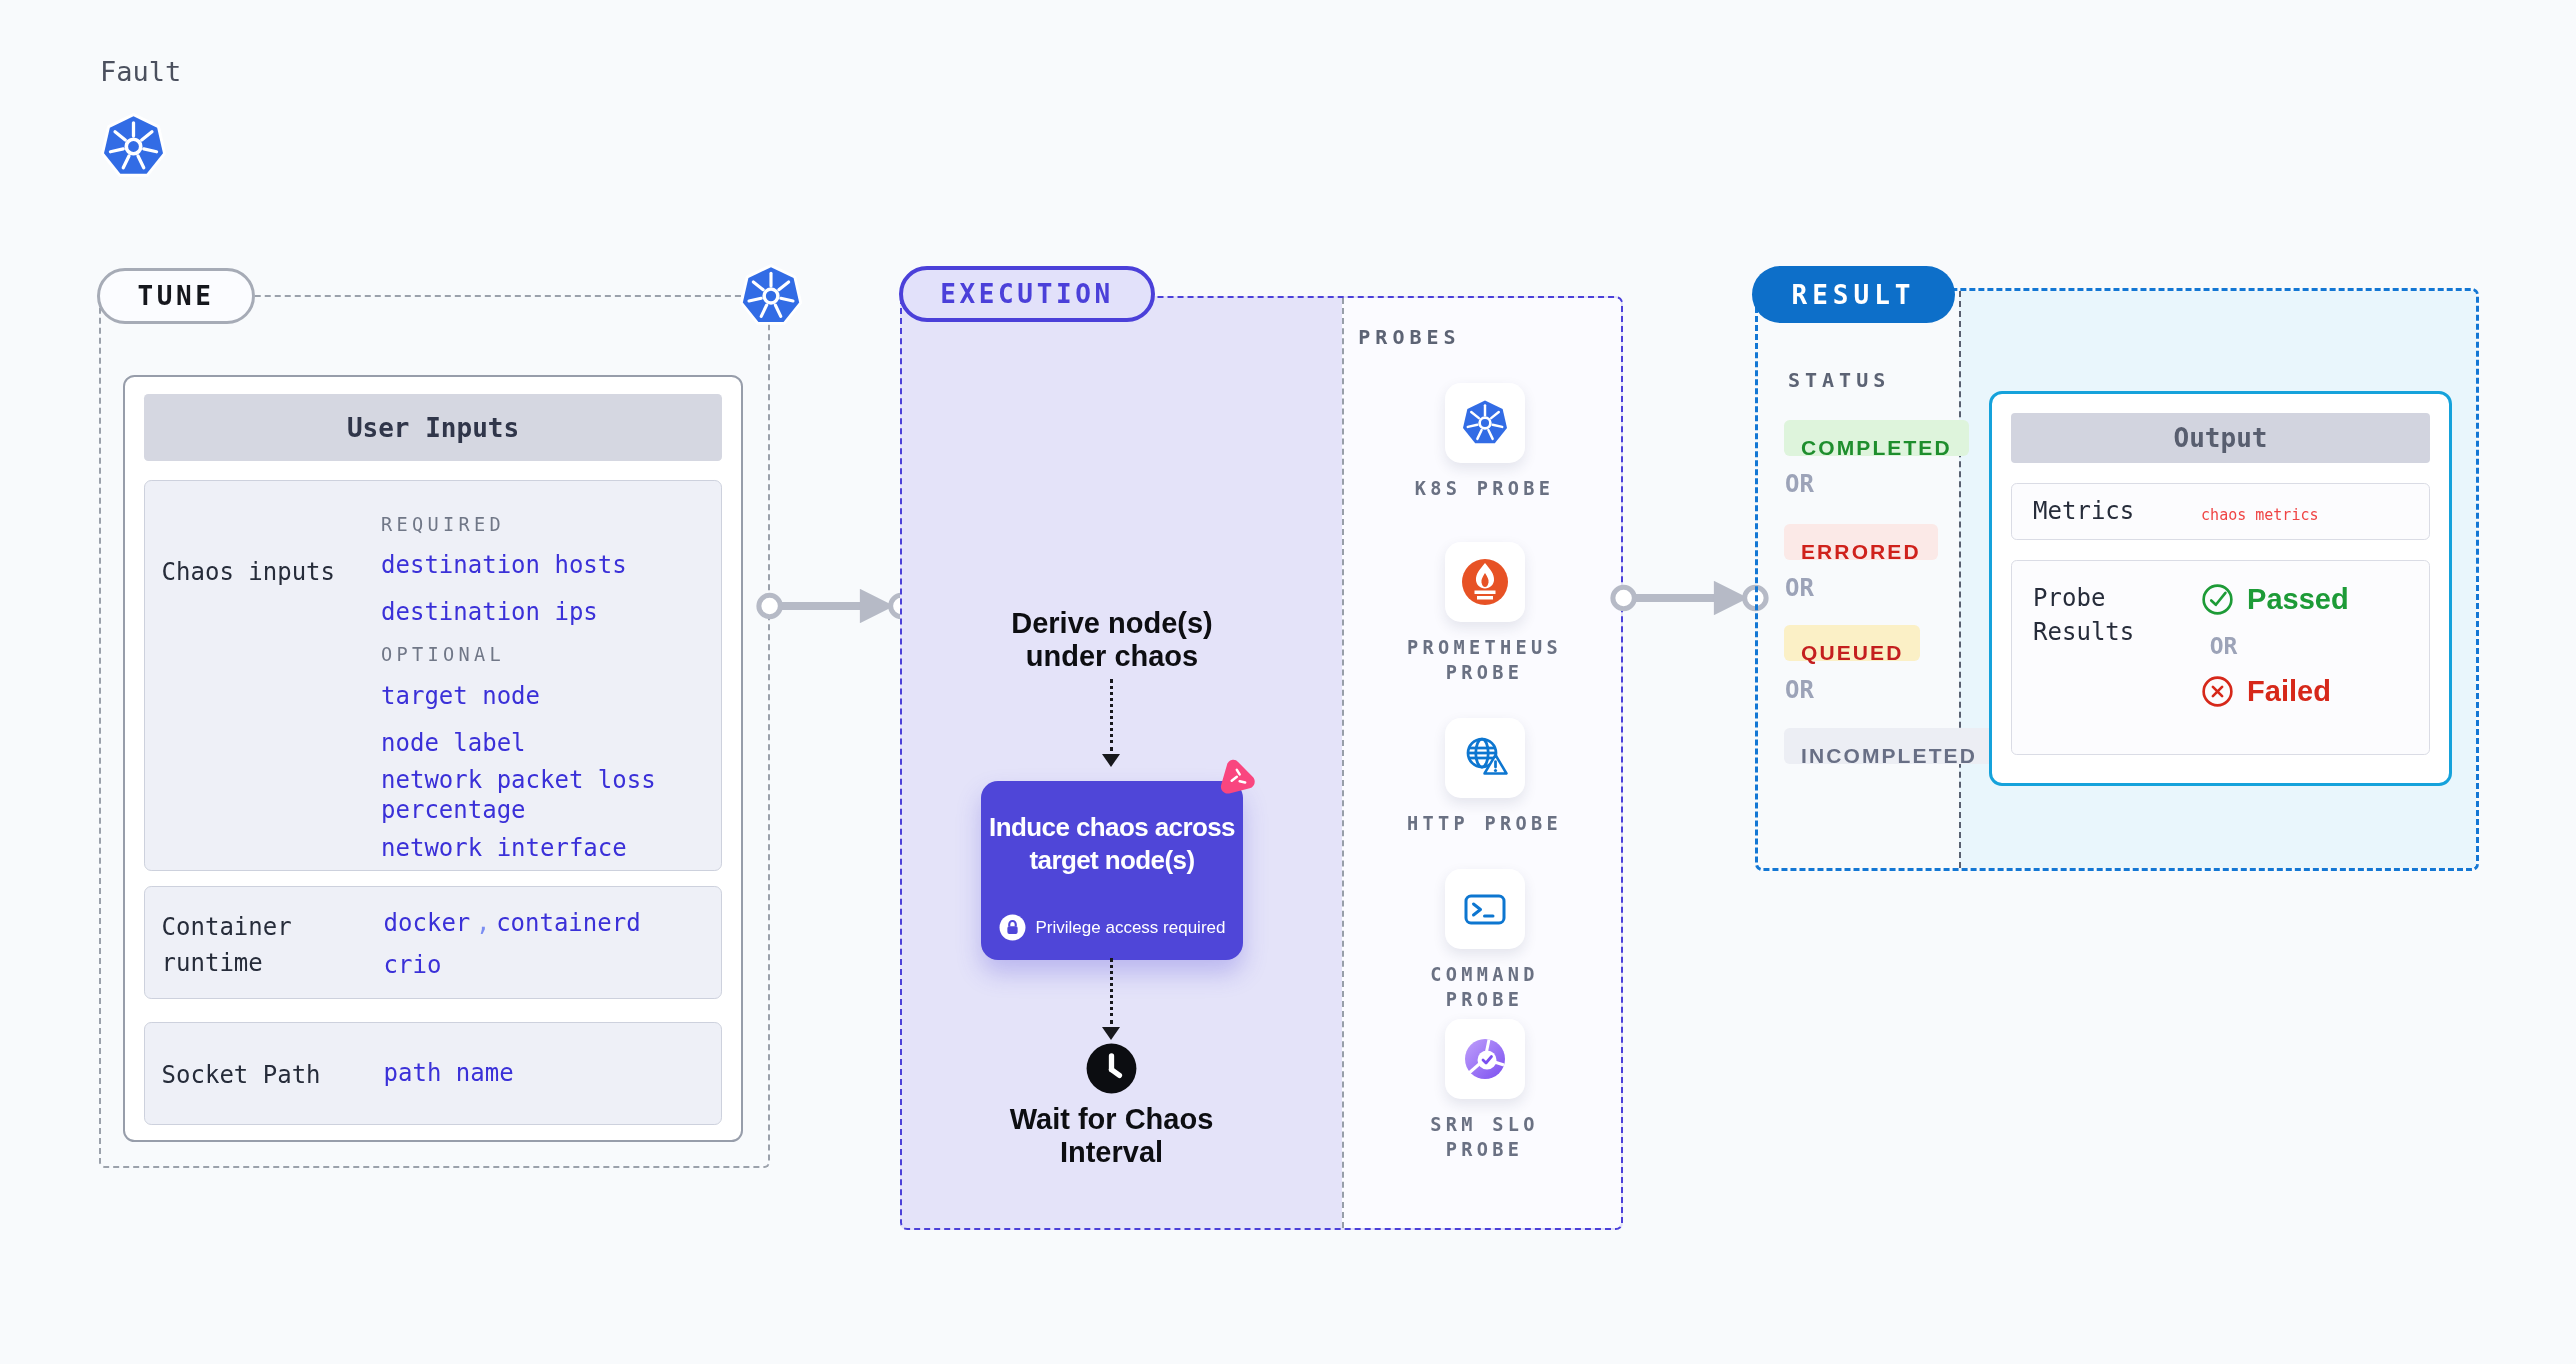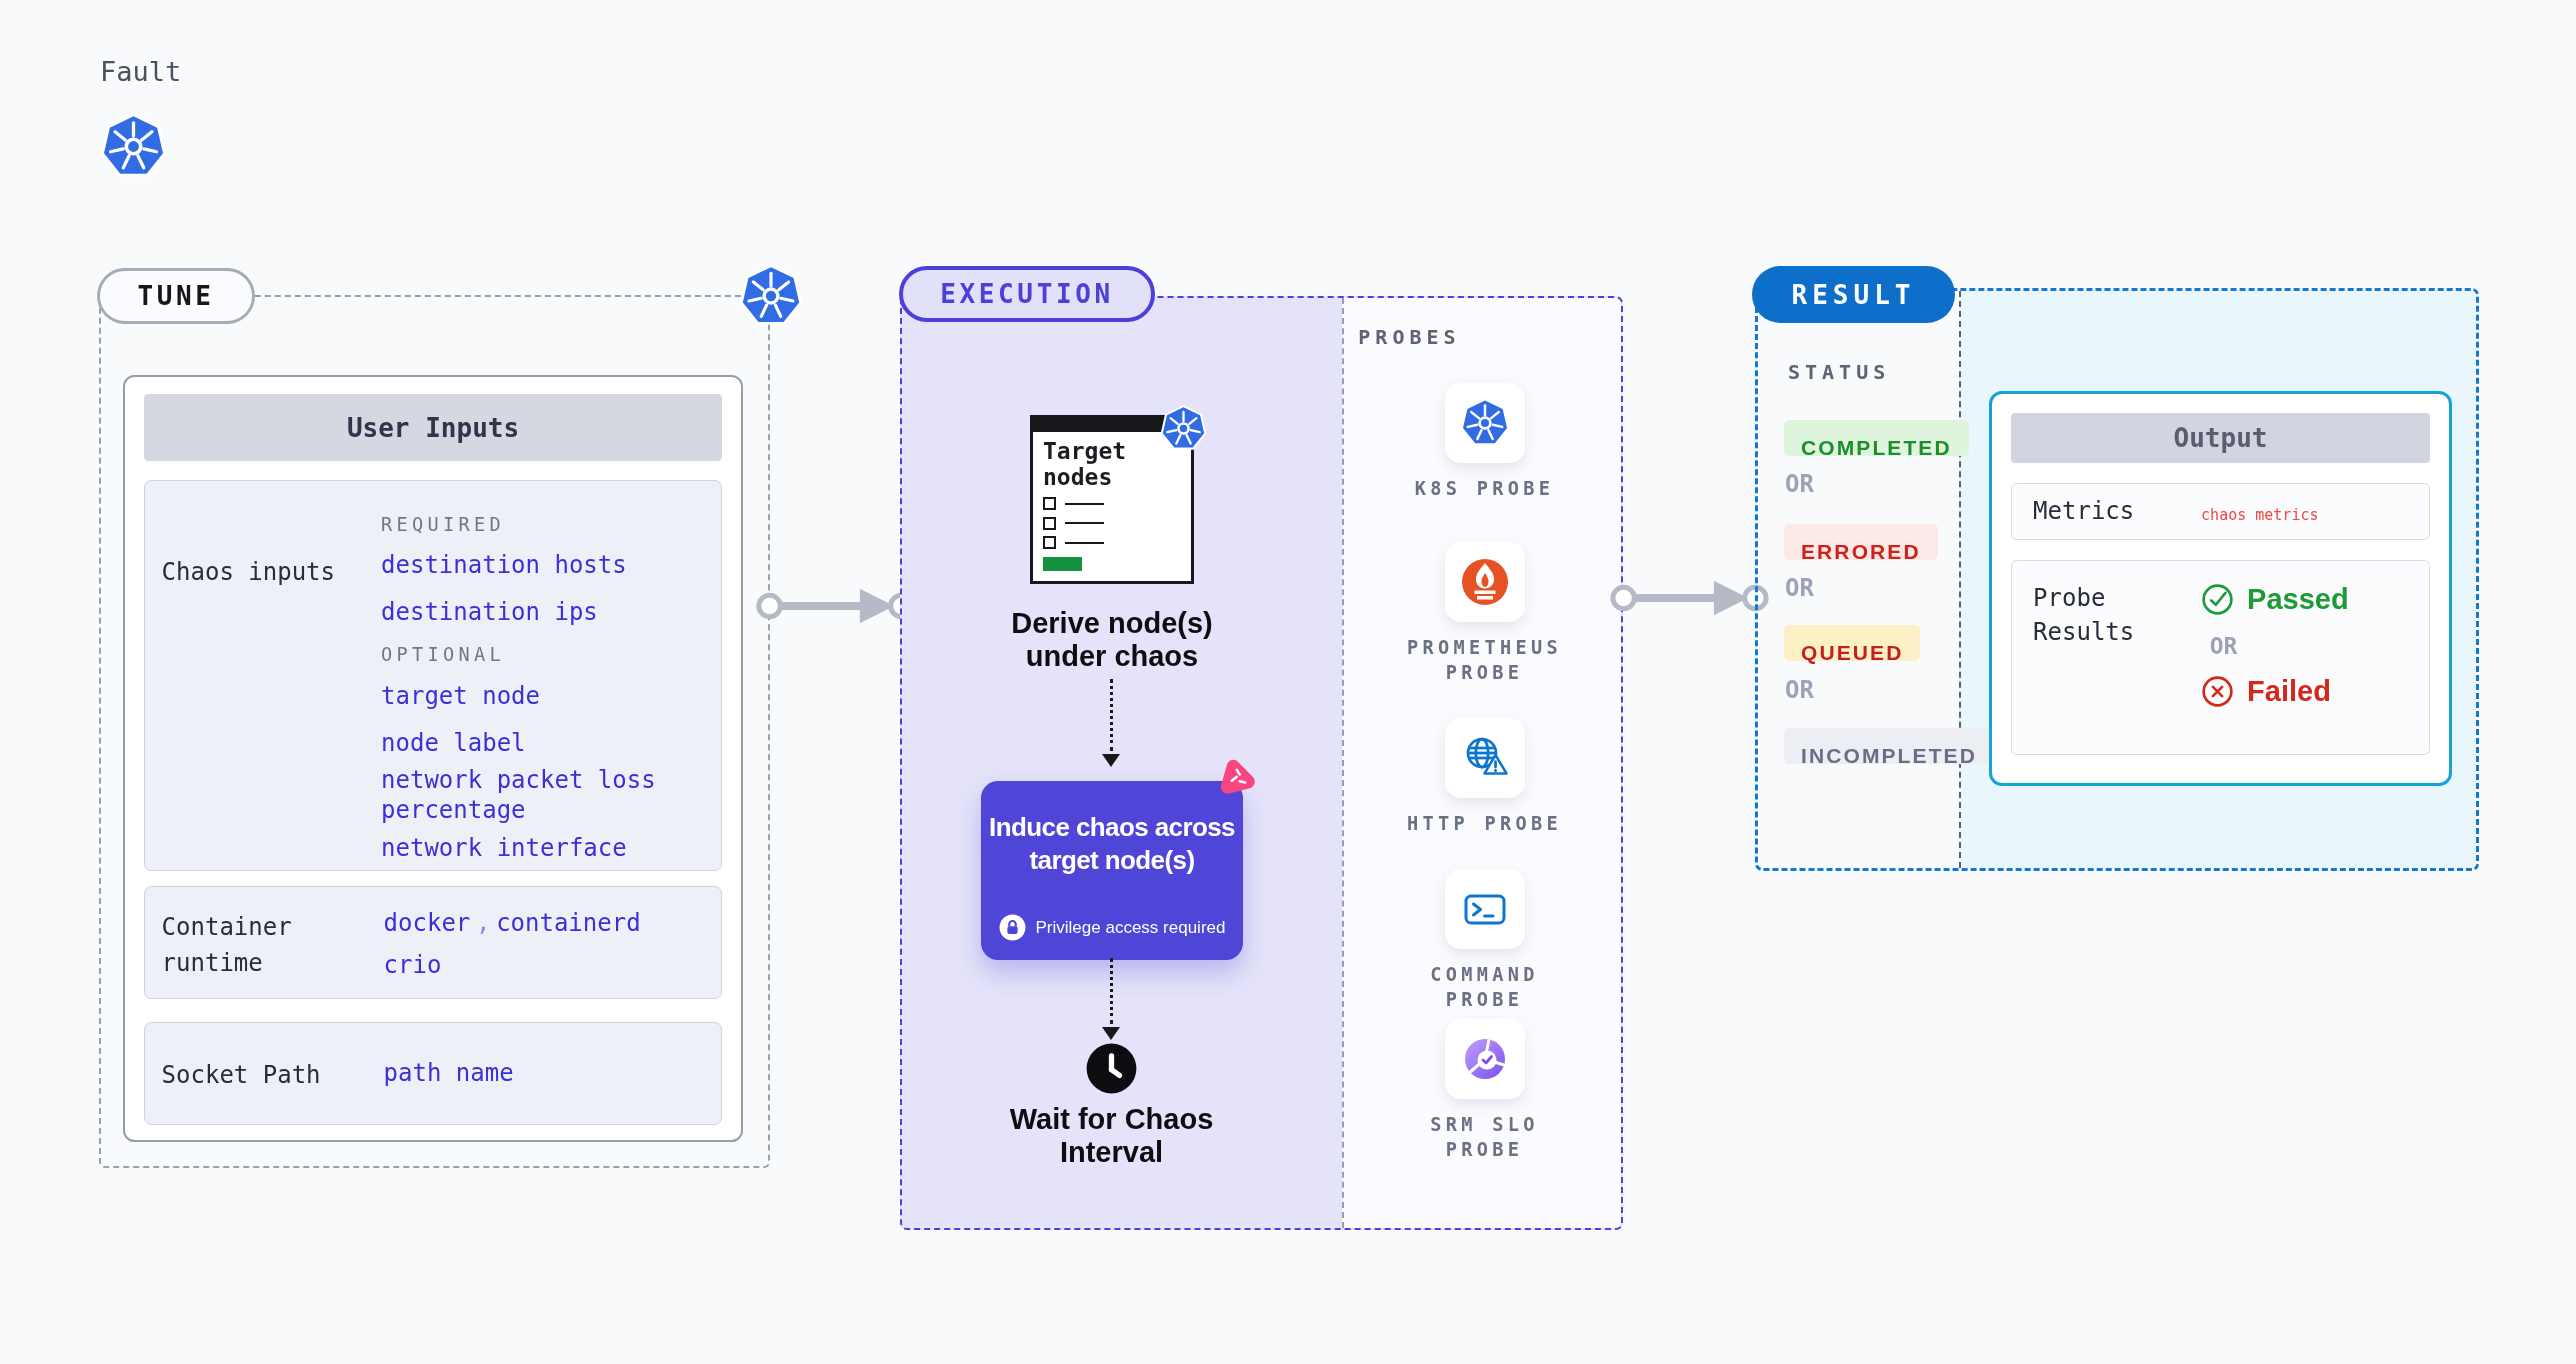--- a/index.html
+++ b/index.html
@@ -92,21 +92,21 @@
   .probe-name { margin-top:13px; font-size:18.6px; font-weight:600; letter-spacing:4.3px;
                 color:#6a7183; line-height:25px; }
 
   
   .result-box { position:absolute; left:1755px; top:288px; width:724px; height:583px;
                 border:3.6px dashed #1377d4; border-radius:7.2px; }
   .result-cyan { position:absolute; left:201px; top:0; right:0; bottom:0; background:#e9f6fc;
                  border-left:2.1px dashed #596070; border-radius:0 4.3px 4.3px 0; }
   .result-pill { left:1752px; top:266px; width:203px; height:57px; background:#0d6fc9;
                  font-size:26px; color:#ffffff; letter-spacing:5px; }
-  .status-tag { position:absolute; left:1788px; top:360px; }
+  .status-tag { position:absolute; left:1788px; top:368px; }
   .badge { position:absolute; left:1784px; height:36px; line-height:36px; padding:10px 17px;
            border-radius:5.7px; font-size:21px; font-weight:bold; letter-spacing:2.1px; }
   .b-success { background:#def4dc; color:#1e8e2d; }
   .b-error { background:#fbe9e7; color:#cf211b; }
   .b-warning { background:#fbf0c6; color:#c41f1f; }
   .b-neutral { background:#eceef4; color:#686f85; }
   .or-txt { position:absolute; left:1785px; font-size:24px; font-weight:600; color:#9ca3b8; }
 
   .output-box { position:absolute; left:1989px; top:391px; width:463px; height:395px; background:#ffffff;
                 border:3.6px solid #15a2db; border-radius:13px; padding:18.6px; }
@@ -269,42 +269,20 @@
       <use href="#sym-harrow"></use>
     </svg>
 
   <div class="exec-box">
     <div class="probes-panel">
       <div class="probes-tag section-tag mono">PROBES</div>
     </div>
   </div>
   <div class="pill exec-pill mono">EXECUTION</div>
 
-  <div class="target-box">
-    <div class="target-bar"></div>
-    <svg class="target-k8s svgic" viewBox="0 0 66 66" width="47" height="47">
-        <use href="#sym-k8s"></use>
-      </svg>
-    <div class="target-inner">
-      <div class="target-title">Target nodes</div>
-      <div class="checkrow">
-          <span class="cb"></span>
-          <span class="ln"></span>
-        </div>
-      <div class="checkrow">
-          <span class="cb"></span>
-          <span class="ln"></span>
-        </div>
-      <div class="checkrow">
-          <span class="cb"></span>
-          <span class="ln"></span>
-        </div>
-      <div class="green-bar"></div>
-    </div>
-  </div>
 
   <div class="step-label" style="left:990px; top:607px; width:244px">Derive node(s) under chaos</div>
 
   <div class="dotted-line" style="left:1110px; top:679px; height:72px"></div>
   <div class="tri-down" style="left:1102px; top:754px"></div>
 
   <div class="induce-box">
     <div class="induce-title">Induce chaos across target node(s)</div>
     <div class="induce-foot">
       <svg style="width:27px;height:27px" viewBox="0 0 38 38" width="27" height="27">

